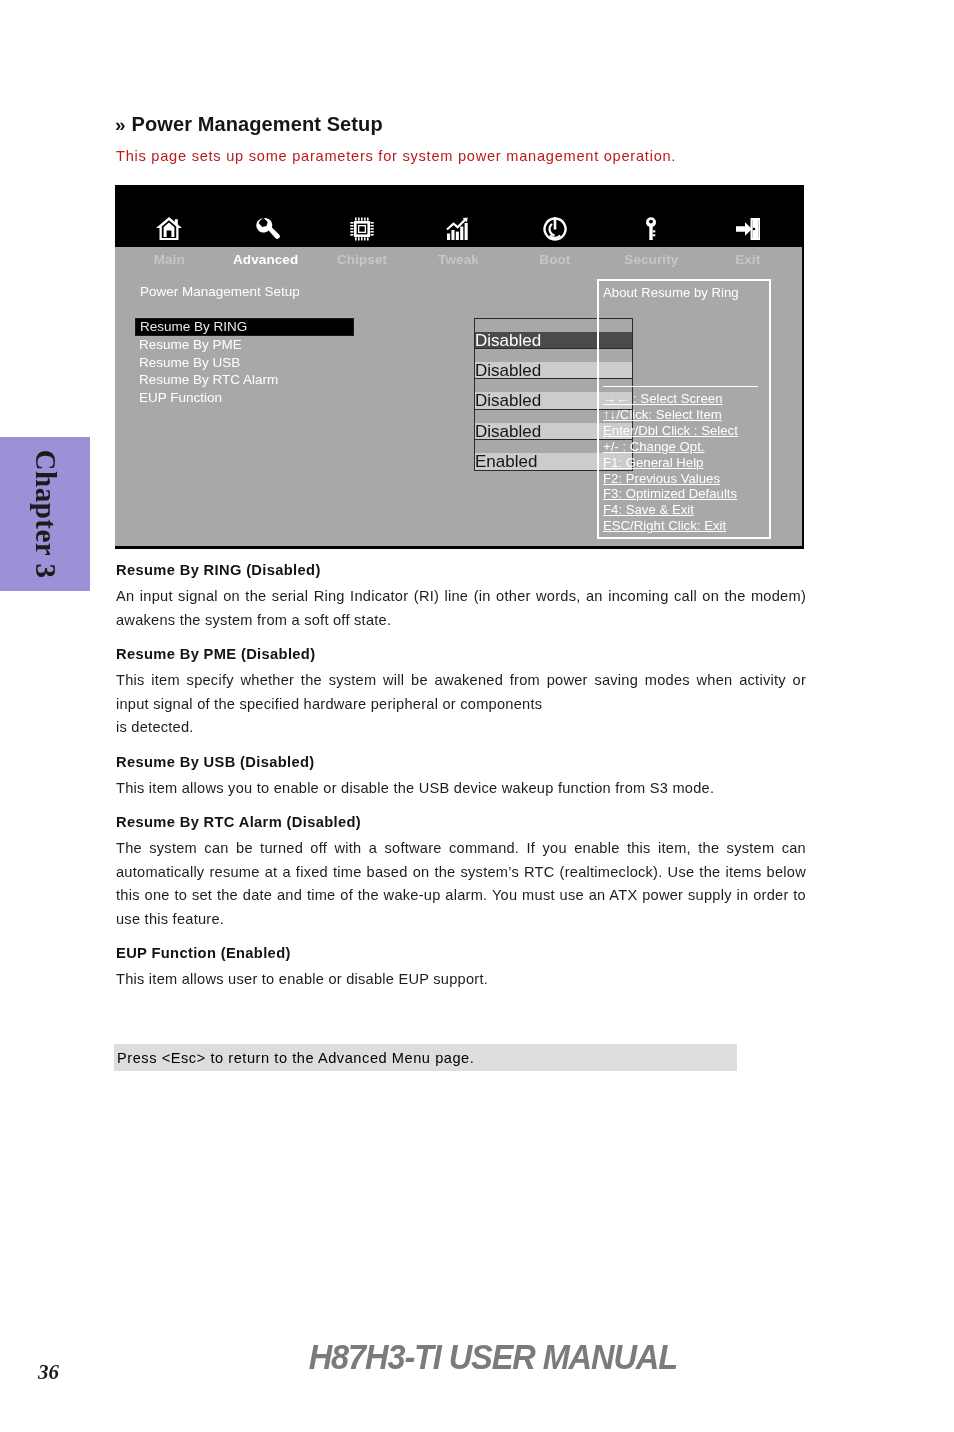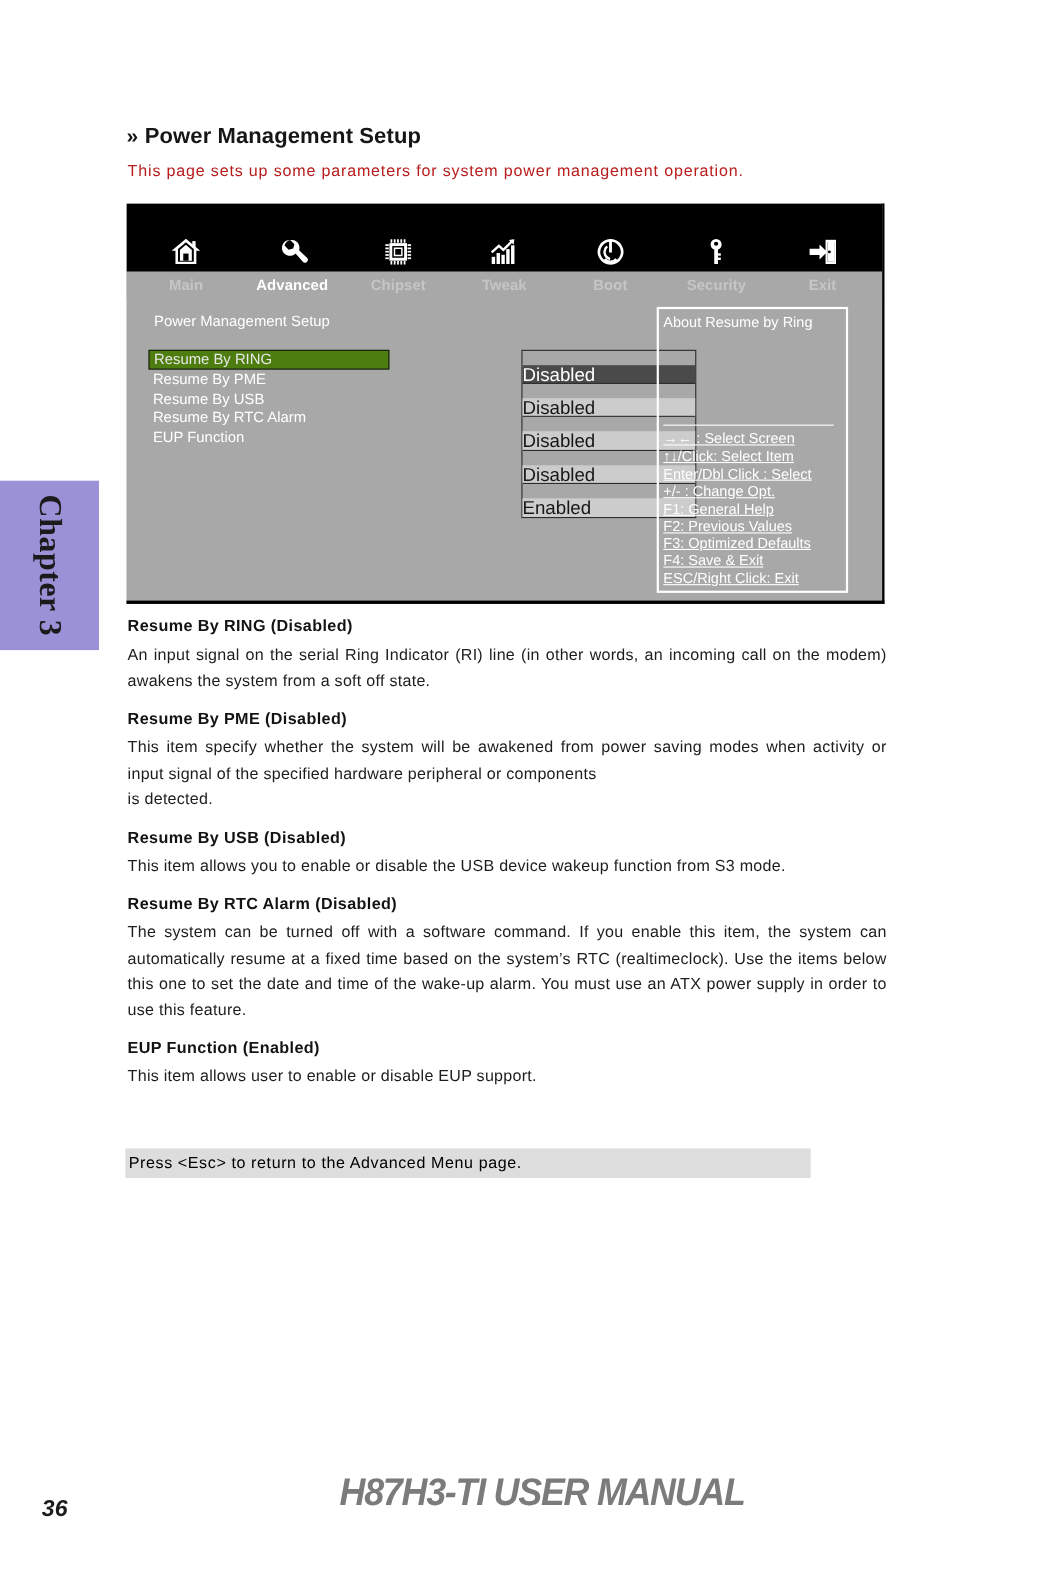--- a/index.html
+++ b/index.html
@@ -141,21 +141,21 @@
   }
   .bios-item {
     height: 17.6px;
     line-height: 17.6px;
     font-size: 13.5px;
     color: #ffffff;
     padding-left: 4px;
     box-sizing: border-box;
   }
   .bios-item.selected {
-    background: #4d7c0f;
+    background: #000000;
     border: 1px solid #1a1a1a;
     color: #e8e8e8;
     height: 18px;
     line-height: 16px;
   }
   #bios-values {
     position: absolute;
     left: 359px;
     top: 47px;
     width: 159px;
@@ -274,21 +274,21 @@
     font-weight: bold;
     font-style: italic;
     color: #7b7b7b;
     letter-spacing: -1.2px;
     transform: scaleX(0.93);
   }
   #page-number {
     position: absolute;
     left: 38px;
     top: 1360px;
-    font-family: Liberation Sans, sans-serif;
+    font-family: Liberation Serif, serif;
     font-size: 21px;
     font-weight: bold;
     font-style: italic;
     color: #1c1c1c;
   }
 </style>
 </head>
 <body>
 
 <div id="chapter-tab">

